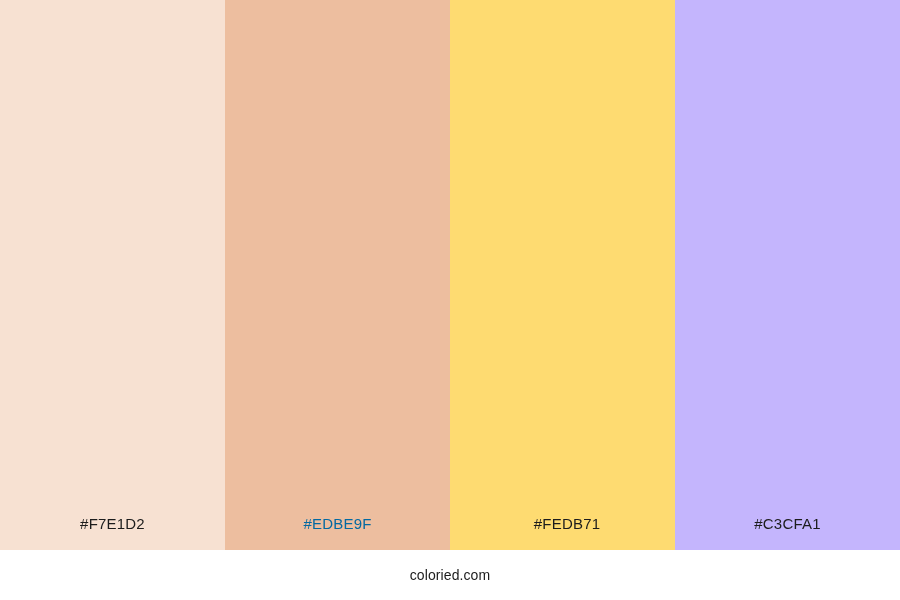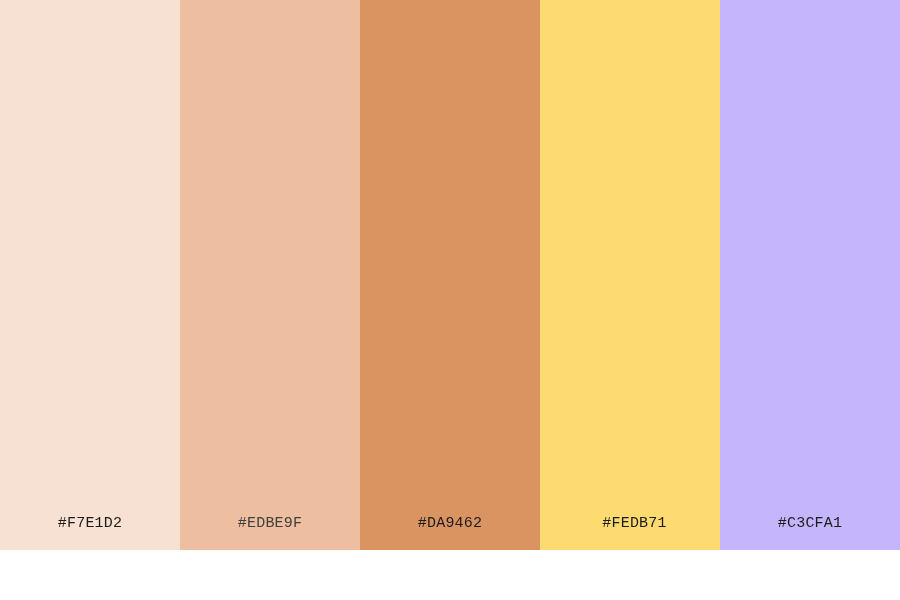--- a/index.html
+++ b/index.html
@@ -35,21 +35,20 @@
   }
 
   .swatch {
     flex: 1 1 180px;
     height: 550px;
     position: relative;
     display: flex;
     align-items: flex-end;
     justify-content: center;
     box-sizing: border-box;
-    font-family: Liberation Mono, monospace;
   }
 
   .swatch-label {
     display: block;
     width: 100%;
     text-align: center;
     font-size: 15px;
     line-height: 1;
     letter-spacing: 0.2px;
     color: #1c1c1c;
@@ -82,31 +81,31 @@
 
 <div class="palette-page">
 
   <div class="swatch-strip">
 
     <div class="swatch" style="background-color: rgb(247, 225, 210);">
       <span class="swatch-label" style="color: rgb(28, 28, 28);">#F7E1D2</span>
     </div>
 
     <div class="swatch" style="background-color: rgb(237, 190, 159);">
-      <span class="swatch-label" style="color: #404040;">#EDBE9F</span>
+      <span class="swatch-label" style="color: #0369a1;">#EDBE9F</span>
     </div>
 
-    <div class="swatch" style="background-color: rgb(218, 148, 98);">
-      <span class="swatch-label" style="color: rgb(28, 28, 28);">#DA9462</span>
-    </div>
 
     <div class="swatch" style="background-color: rgb(254, 219, 113);">
       <span class="swatch-label" style="color: rgb(28, 28, 28); padding-left: 9px;">#FEDB71</span>
     </div>
 
     <div class="swatch" style="background-color: #c4b5fd;">
       <span class="swatch-label" style="color: rgb(28, 28, 28);">#C3CFA1</span>
     </div>
 
   </div>
 
+  <div class="footer" style="background-color: rgb(255, 255, 255);">
+    <span class="footer-text" style="color: rgb(28, 28, 28);">coloried.com</span>
+  </div>
 
 </div>
 
 </body></html>

